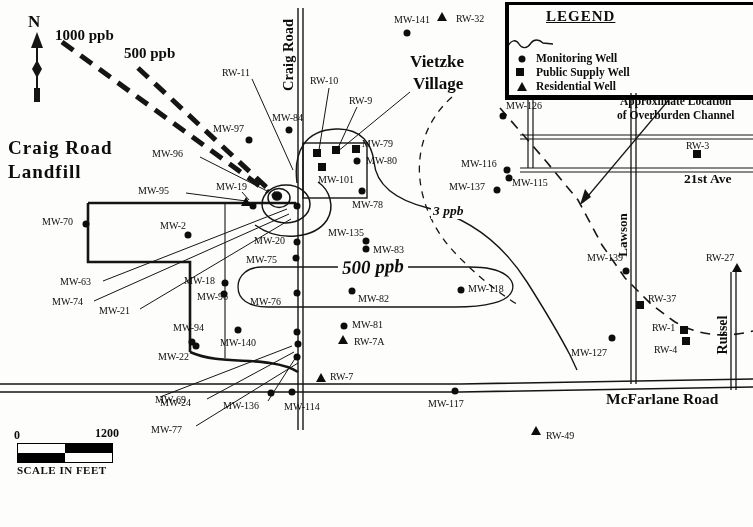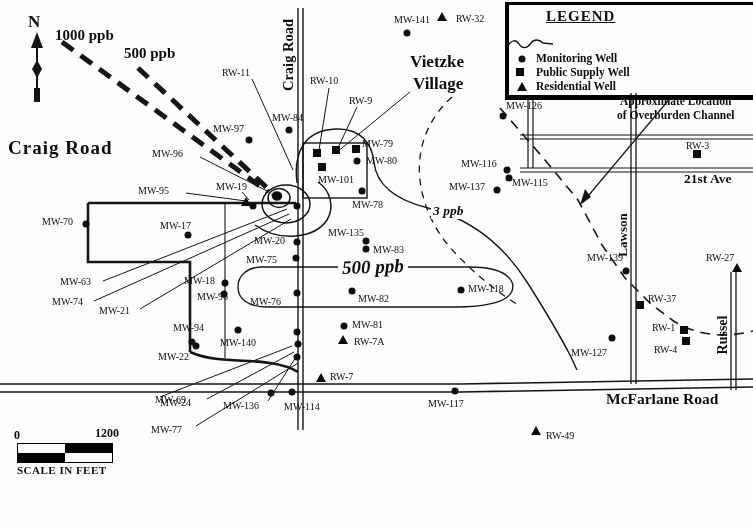--- a/index.html
+++ b/index.html
@@ -144,21 +144,21 @@
       <div class="well-label" style="left: 461px; top: 158px;">MW-116</div>
       <div class="sym-circle" style="left: 507px; top: 170px;"></div>
       <div class="well-label" style="left: 512px; top: 177px;">MW-115</div>
       <div class="sym-circle" style="left: 509px; top: 178px;"></div>
       <div class="well-label" style="left: 449px; top: 181px;">MW-137</div>
       <div class="sym-circle" style="left: 497px; top: 190px;"></div>
       <div class="well-label" style="left: 686px; top: 140px;">RW-3</div>
       <div class="sym-square" style="left: 697px; top: 154px;"></div>
       <div class="well-label" style="left: 42px; top: 216px;">MW-70</div>
       <div class="sym-circle" style="left: 86px; top: 224px;"></div>
-      <div class="well-label" style="left: 160px; top: 220px;">MW-17</div>
+      <div class="well-label" style="left: 160px; top: 220px;">MW-2</div>
       <div class="sym-circle" style="left: 188px; top: 235px;"></div>
       <div class="well-label" style="left: 254px; top: 235px;">MW-20</div>
       <div class="sym-circle" style="left: 297px; top: 242px;"></div>
       <div class="well-label" style="left: 246px; top: 254px;">MW-75</div>
       <div class="sym-circle" style="left: 296px; top: 258px;"></div>
       <div class="well-label" style="left: 328px; top: 227px;">MW-135</div>
       <div class="sym-circle" style="left: 366px; top: 241px;"></div>
       <div class="well-label" style="left: 373px; top: 244px;">MW-83</div>
       <div class="sym-circle" style="left: 366px; top: 249px;"></div>
       <div class="well-label" style="left: 60px; top: 276px;">MW-63</div>
@@ -235,20 +235,21 @@
   <div class="lbl" style="left:338px;top:256px;font-size:19px;font-style:italic;background:#fdfdfb;padding:0 4px;transform:rotate(-2deg);">500 ppb</div>
   <div class="lbl" style="left:431px;top:203px;font-size:13.5px;font-style:italic;background:#fdfdfb;padding:0 2px;">3 ppb</div>
 
   <div class="lbl rot" style="left:288px;top:55px;font-size:14.5px;">Craig Road</div>
   <div class="lbl" style="left:684px;top:171px;font-size:13.5px;">21st Ave</div>
   <div class="lbl rot" style="left:623px;top:235px;font-size:13px;">Lawson</div>
   <div class="lbl rot" style="left:723px;top:335px;font-size:14px;">Russel</div>
   <div class="lbl" style="left:606px;top:390px;font-size:15.5px;">McFarlane Road</div>
 
   <div class="lbl" style="left:8px;top:137px;font-size:19px;letter-spacing:1px;">Craig Road</div>
+  <div class="lbl" style="left:8px;top:161px;font-size:19px;letter-spacing:1px;">Landfill</div>
   <div class="lbl" style="left:410px;top:52px;font-size:17px;">Vietzke</div>
   <div class="lbl" style="left:413px;top:74px;font-size:17px;">Village</div>
 
   <div class="lbl" style="left:620px;top:95px;font-size:11.5px;">Approximate Location</div>
   <div class="lbl" style="left:617px;top:109px;font-size:11.5px;">of Overburden Channel</div>
 
   <div class="lbl" style="left:14px;top:428px;font-size:12px;">0</div>
   <div class="lbl" style="left:95px;top:426px;font-size:12px;">1200</div>
   <div id="scalebar">
     <div class="sb" style="left:47px;top:0;width:47px;height:9px;"></div>

